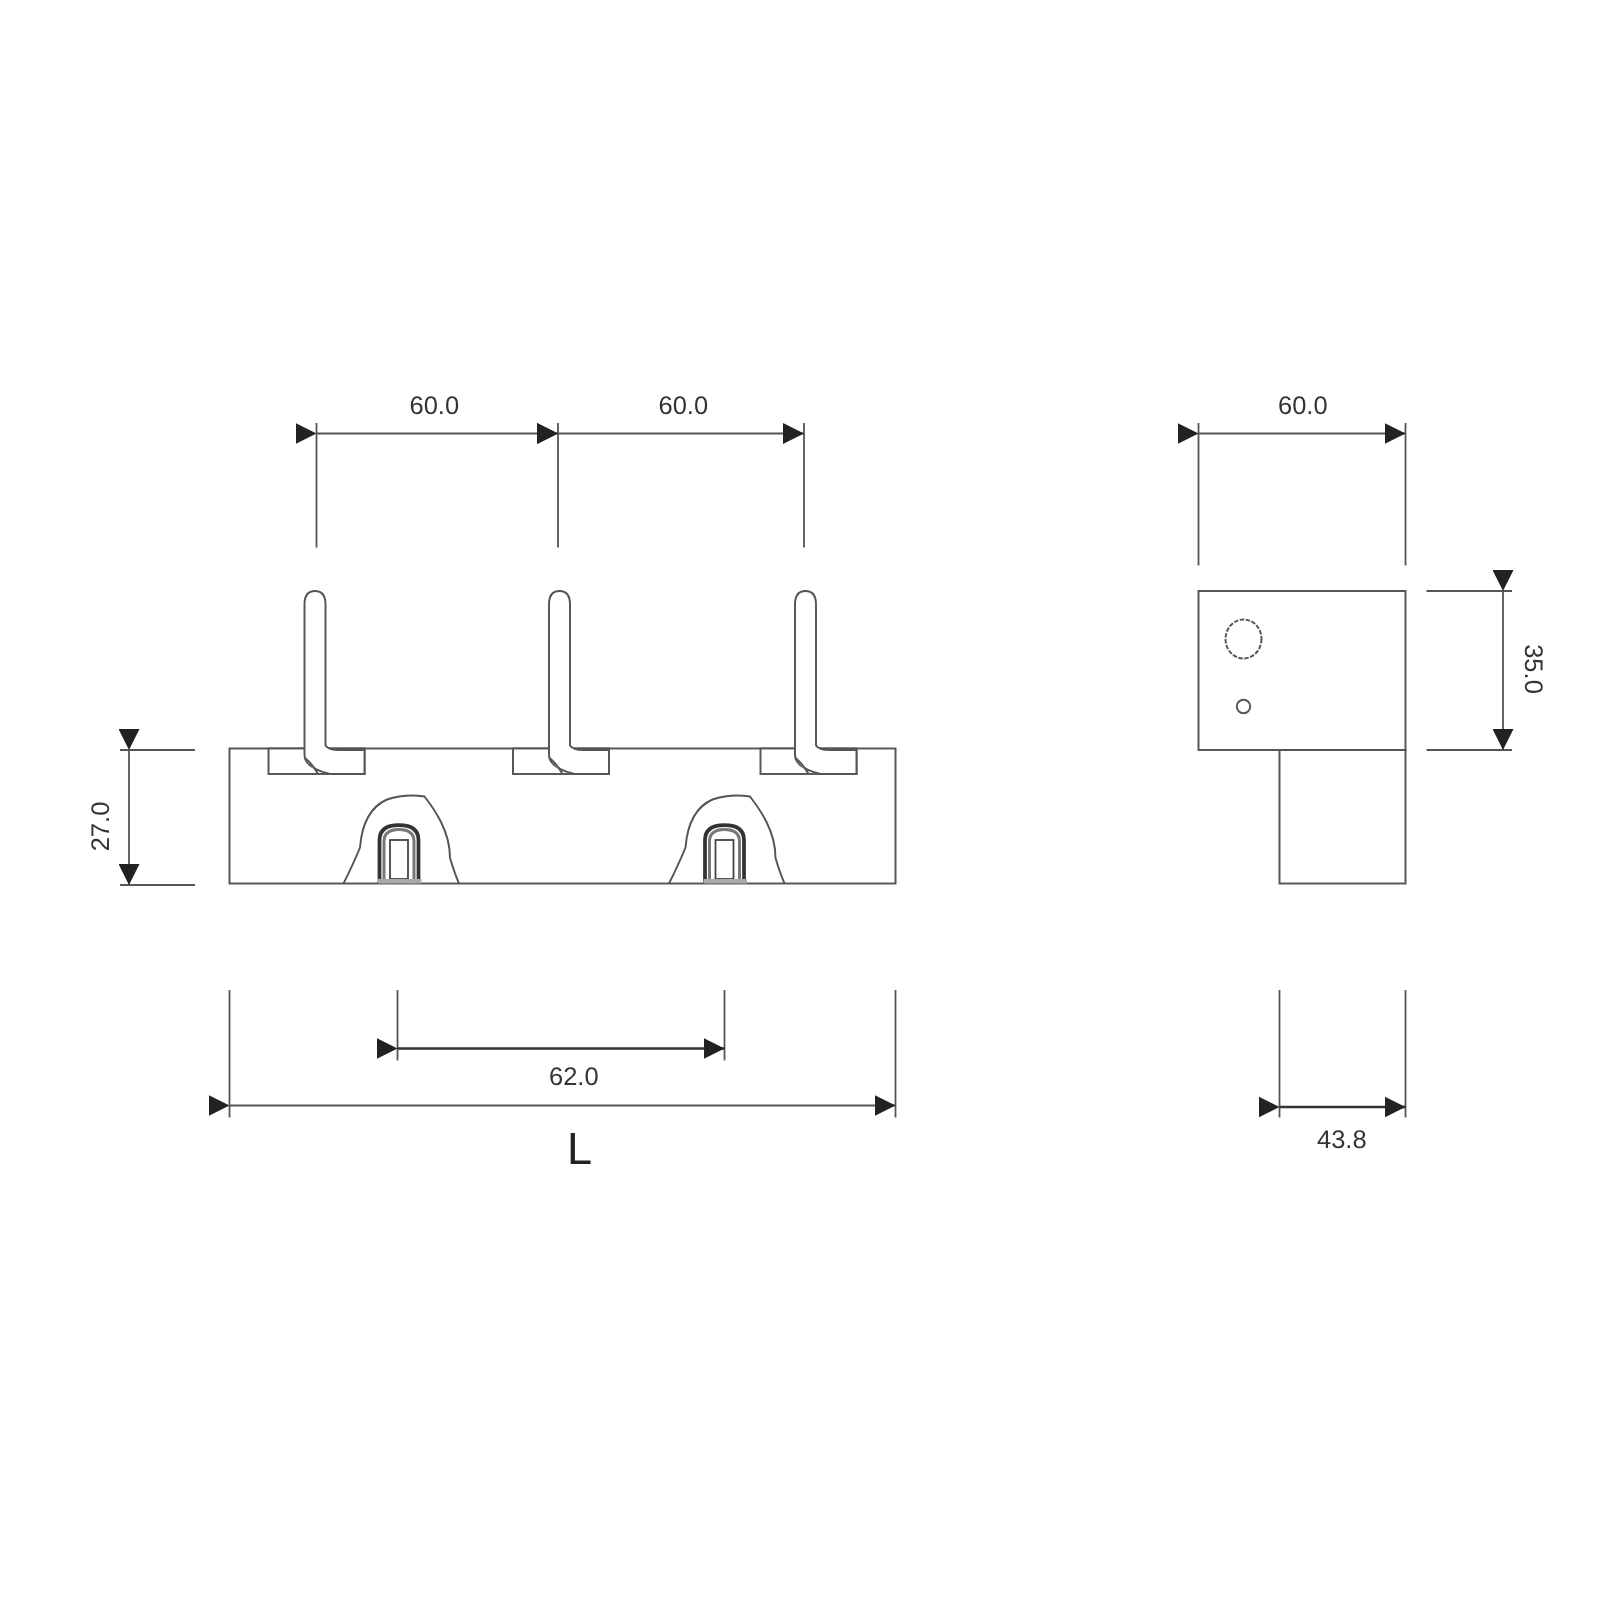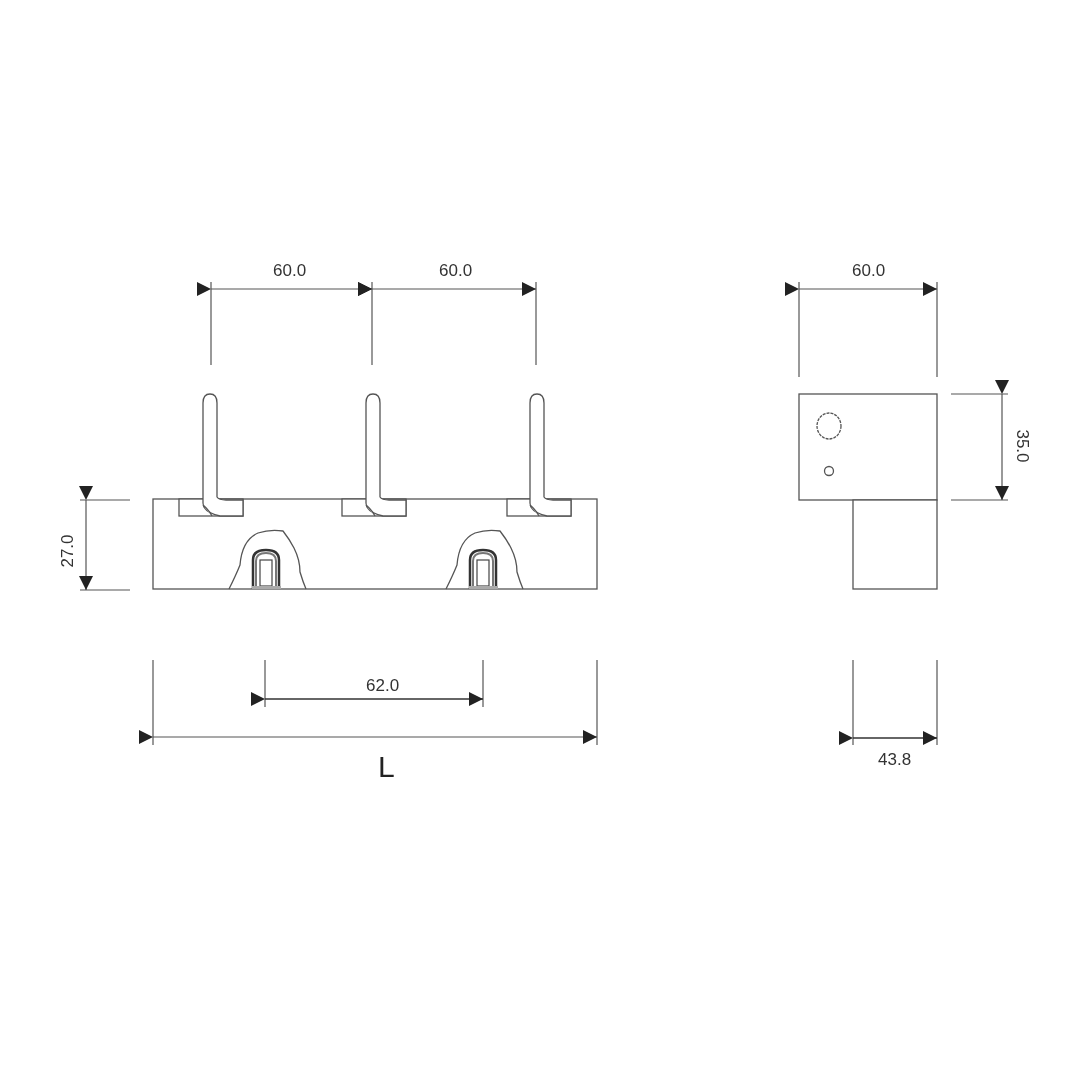--- a/index.html
+++ b/index.html
@@ -99,18 +99,18 @@
 
     <line x1="853" y1="660" x2="853" y2="745"></line>
     <line x1="937" y1="660" x2="937" y2="745"></line>
     <line x1="853" y1="738" x2="937" y2="738" marker-start="url(#arr)" marker-end="url(#arr)" stroke="#333" stroke-width="1.6"></line>
   </g>
 </svg>
 
 <span class="lbl" style="left:273px; top:261px;">60.0</span>
 <span class="lbl" style="left:439px; top:261px;">60.0</span>
 <span class="lbl rot-ccw" style="left:51px; top:541px;">27.0</span>
-<span class="lbl" style="left:366px; top:676px;">62.0</span>
+<span class="lbl" style="left:366px; top:708px;">62.0</span>
 <span class="lbl lbl-big" style="left:378px; top:750px;">L</span>
 
 <span class="lbl" style="left:852px; top:261px;">60.0</span>
 <span class="lbl rot-cw" style="left:1005px; top:436px;">35.0</span>
 <span class="lbl" style="left:878px; top:750px;">43.8</span>
 
 </body></html>

